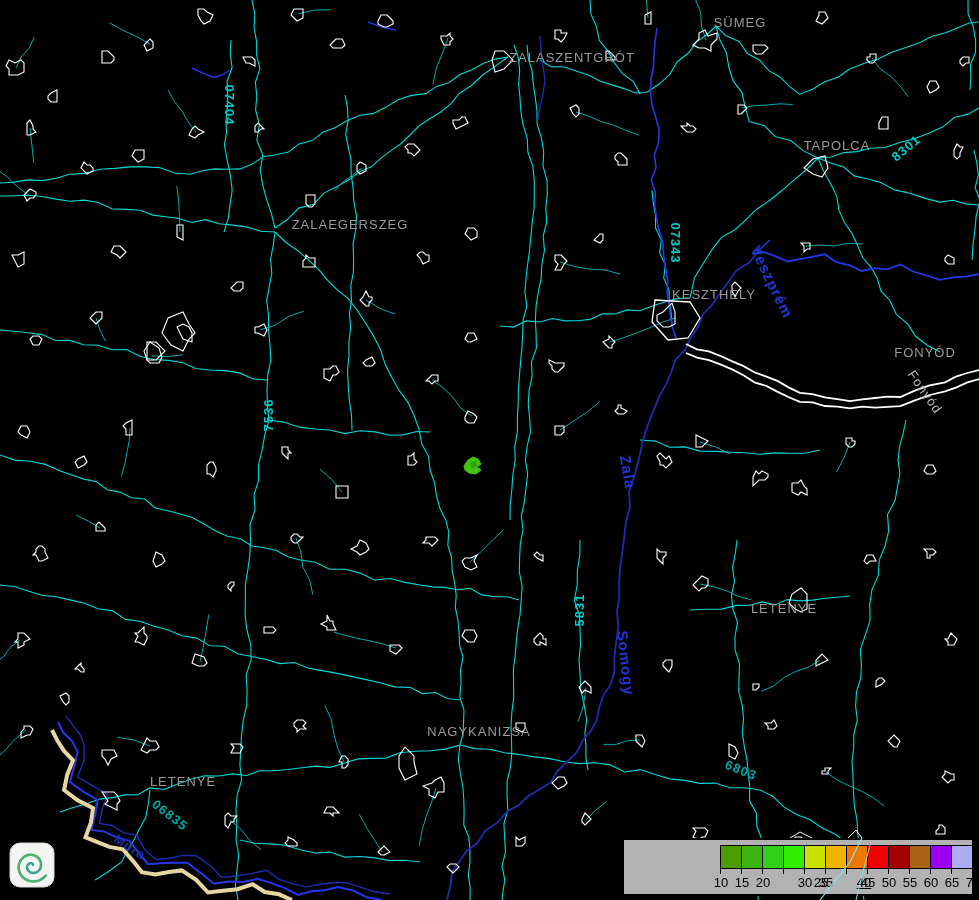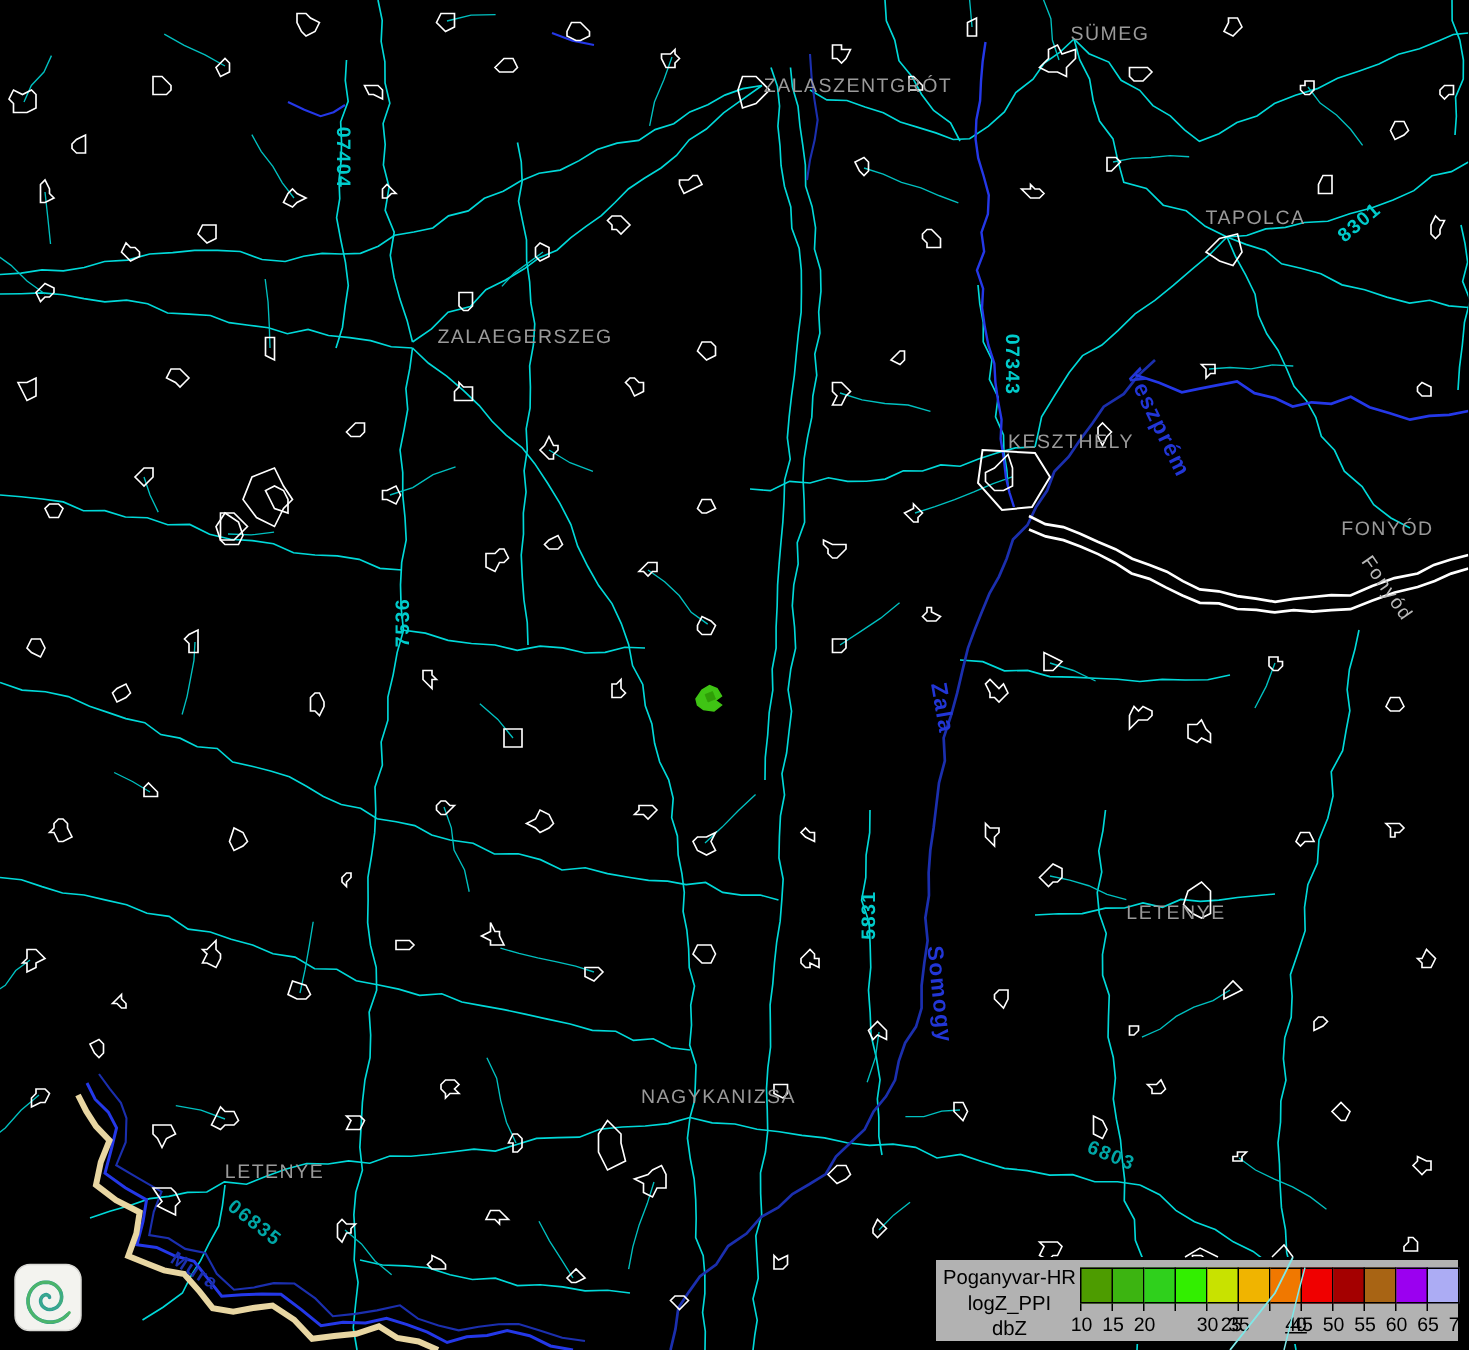--- a/index.html
+++ b/index.html
@@ -295,25 +295,20 @@
   <span class="maplabel road road-dk" style="left:170px;top:815px;transform:translate(-50%,-50%) rotate(38deg)">06835</span>
   <span class="maplabel road road-dk" style="left:741px;top:770px;transform:translate(-50%,-50%) rotate(22deg)">6803</span>
 
   <span class="maplabel water" style="left:772px;top:282px;transform:translate(-50%,-50%) rotate(64deg)">Veszprém</span>
   <span class="maplabel water" style="left:626px;top:663px;transform:translate(-50%,-50%) rotate(84deg)">Somogy</span>
   <span class="maplabel water" style="left:628px;top:472px;transform:translate(-50%,-50%) rotate(80deg)">Zala</span>
   <span class="maplabel water water-dk" style="left:130px;top:847px;transform:translate(-50%,-50%) rotate(33deg)">Mura</span>
   <span class="maplabel place-rot" style="left:925px;top:392px;transform:translate(-50%,-50%) rotate(55deg)">Fonyód</span>
 
   <div id="legend">
-    <div id="legend-title">
-      <div>Poganyvar-HR</div>
-      <div>logZ_PPI</div>
-      <div>dbZ</div>
-    </div>
     <div id="legend-bar">
       <div id="swatch-row">
           <div class="sw" style="background: rgb(77, 156, 0);"></div>
           <div class="sw" style="background: rgb(60, 180, 17);"></div>
           <div class="sw" style="background: rgb(47, 208, 28);"></div>
           <div class="sw" style="background: rgb(50, 239, 0);"></div>
           <div class="sw" style="background: rgb(200, 226, 0);"></div>
           <div class="sw" style="background: rgb(240, 180, 0);"></div>
           <div class="sw" style="background: rgb(240, 120, 0);"></div>
           <div class="sw" style="background: rgb(240, 0, 0);"></div>

